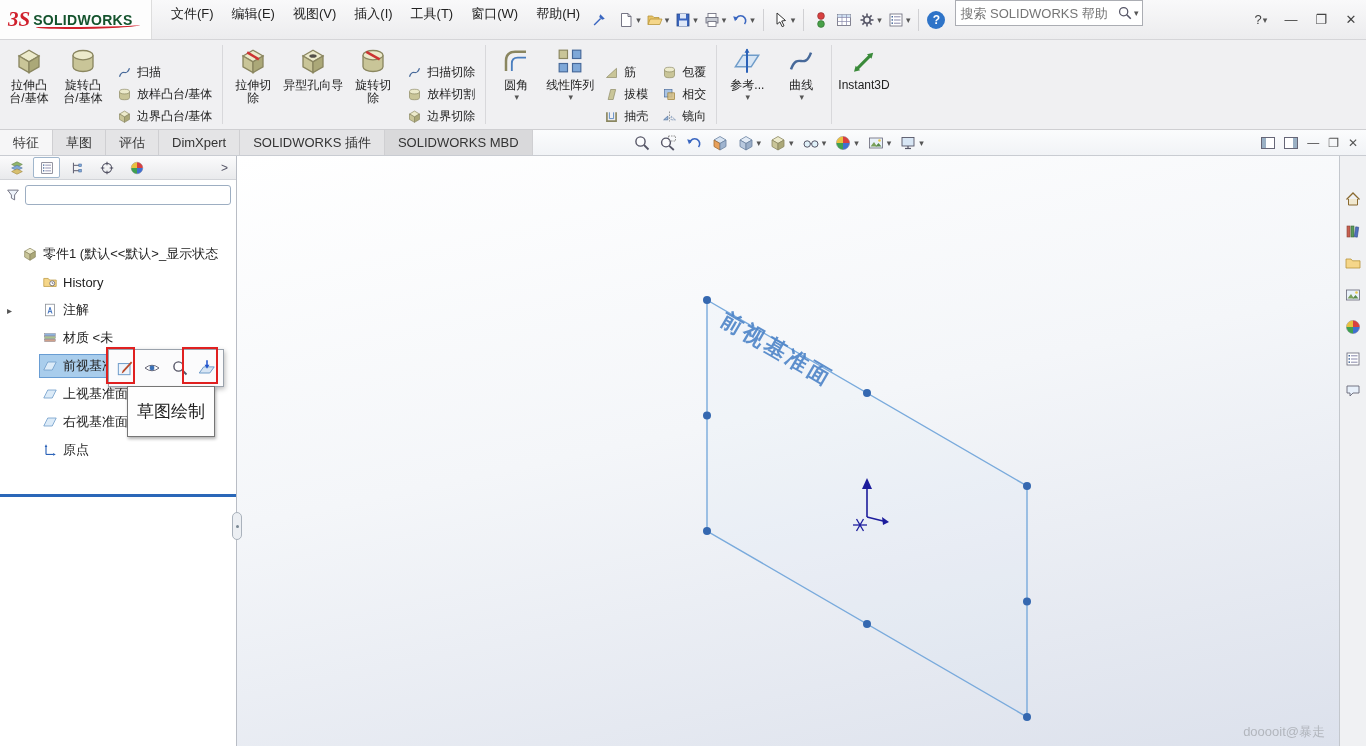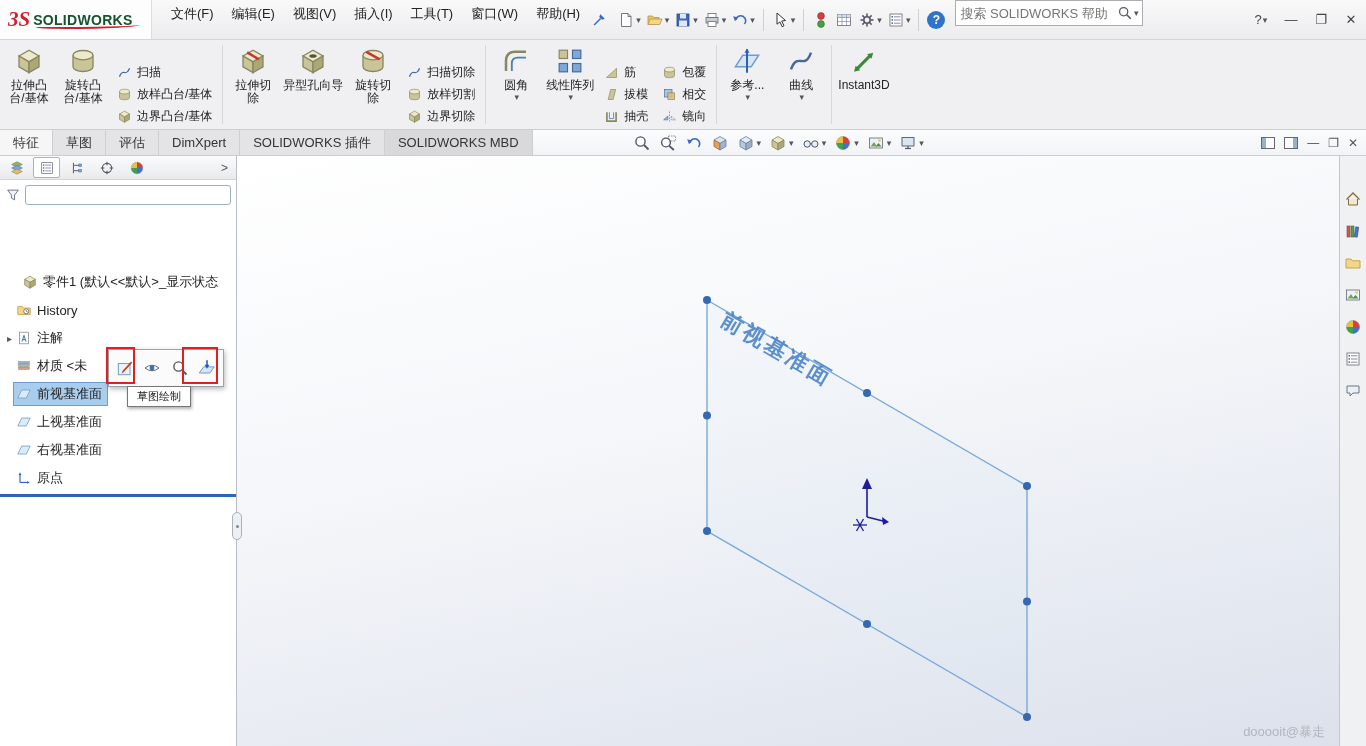--- a/index.html
+++ b/index.html
@@ -62,37 +62,37 @@
   .tree-panel { position:absolute; top:156px; left:0; width:237px; bottom:0; background:#fff;
                 border-right:1px solid #b9bdc5; z-index:10; }
   .mgr-tabs { height:24px; background:linear-gradient(#fbfbfc,#e9eaec); border-bottom:1px solid #d2d4d8;
               display:flex; align-items:center; padding:0 3px; gap:3px; }
   .mgr-tab { width:27px; height:21px; display:flex; align-items:center; justify-content:center; border-radius:2px; }
   .mgr-tab.active { background:#ffffff; border:1px solid #a0b6cc; }
   .mgr-chevron { margin-left:auto; font-size:12px; color:#556; padding-right:5px; }
   .filter-row { display:flex; align-items:center; gap:4px; padding:5px 5px; }
   .filter-input { flex:1; height:20px; border:1px solid #9daec2; border-radius:3px; background:#fff;
                   outline:none; font-family:inherit; padding:0 4px; }
-  .tree-list { position:absolute; top:84px; left:0; right:0;margin-top:28px; }
+  .tree-list { position:absolute; top:84px; left:0; right:0; }
   .titem { height:28px; display:flex; align-items:center; padding-left:20px; position:relative;
            font-size:13px; white-space:nowrap; }
-  .titem.child { padding-left:14px; }
+  .titem.child { padding-left:40px; }
   .titem .tarrow { position:absolute; left:7px; font-size:10px; color:#555; }
   .row-hl { display:inline-flex; align-items:center; gap:5px; padding:2px 5px 2px 2px; }
   .titem.selected .row-hl { background:#a9cdec; outline:1px solid #699dd3; }
   .rollback { position:absolute; top:338px; left:0; width:100%; height:3px; background:#2a67b8; }
   .ctx-pop { position:absolute; top:193px; left:108px; width:116px; height:38px; background:#fbfbfc;
              border:1px solid #9aa2ac; box-shadow:1px 2px 5px rgba(0,0,0,.28); display:flex; align-items:center;
              justify-content:space-around; padding:0 2px; z-index:20; }
   .ctx-ic { width:25px; height:30px; display:flex; align-items:center; justify-content:center; }
   .redbox { position:absolute; border:2px solid #e02020; z-index:21; }
   .rb1 { top:191px; left:106px; width:29px; height:37px; }
   .rb2 { top:191px; left:182px; width:36px; height:37px; }
-  .tooltip { position:absolute; top:230px; left:127px; padding:2px 9px; background:#fefefe;
-             border:1px solid #767676; box-shadow:1px 2px 3px rgba(0,0,0,.3); font-size:11px; z-index:22; }
+  .tooltip { position:absolute; top:230px; left:127px; padding:13px 9px; background:#fefefe;
+             border:1px solid #767676; box-shadow:1px 2px 3px rgba(0,0,0,.3); font-size:17px; z-index:22; }
   .panel-handle { position:absolute; top:356px; right:-6px; width:10px; height:28px; background:#eceff3;
                   border:1px solid #aab2bc; border-radius:5px; z-index:25; display:flex; align-items:center; justify-content:center; }
   .panel-handle::before { content:""; width:3px; height:3px; background:#7a8894; border-radius:50%; }
 
   
   .viewport { position:absolute; top:156px; left:237px; right:27px; bottom:0;
               background:linear-gradient(168deg,#ffffff 0%,#f4f6f9 45%,#dce1ec 100%); overflow:hidden; }
   .vp-svg { position:absolute; left:0; top:0; }
   .watermark { position:absolute; right:14px; bottom:5px; color:#b2b6bd; font-size:13px; }
 

